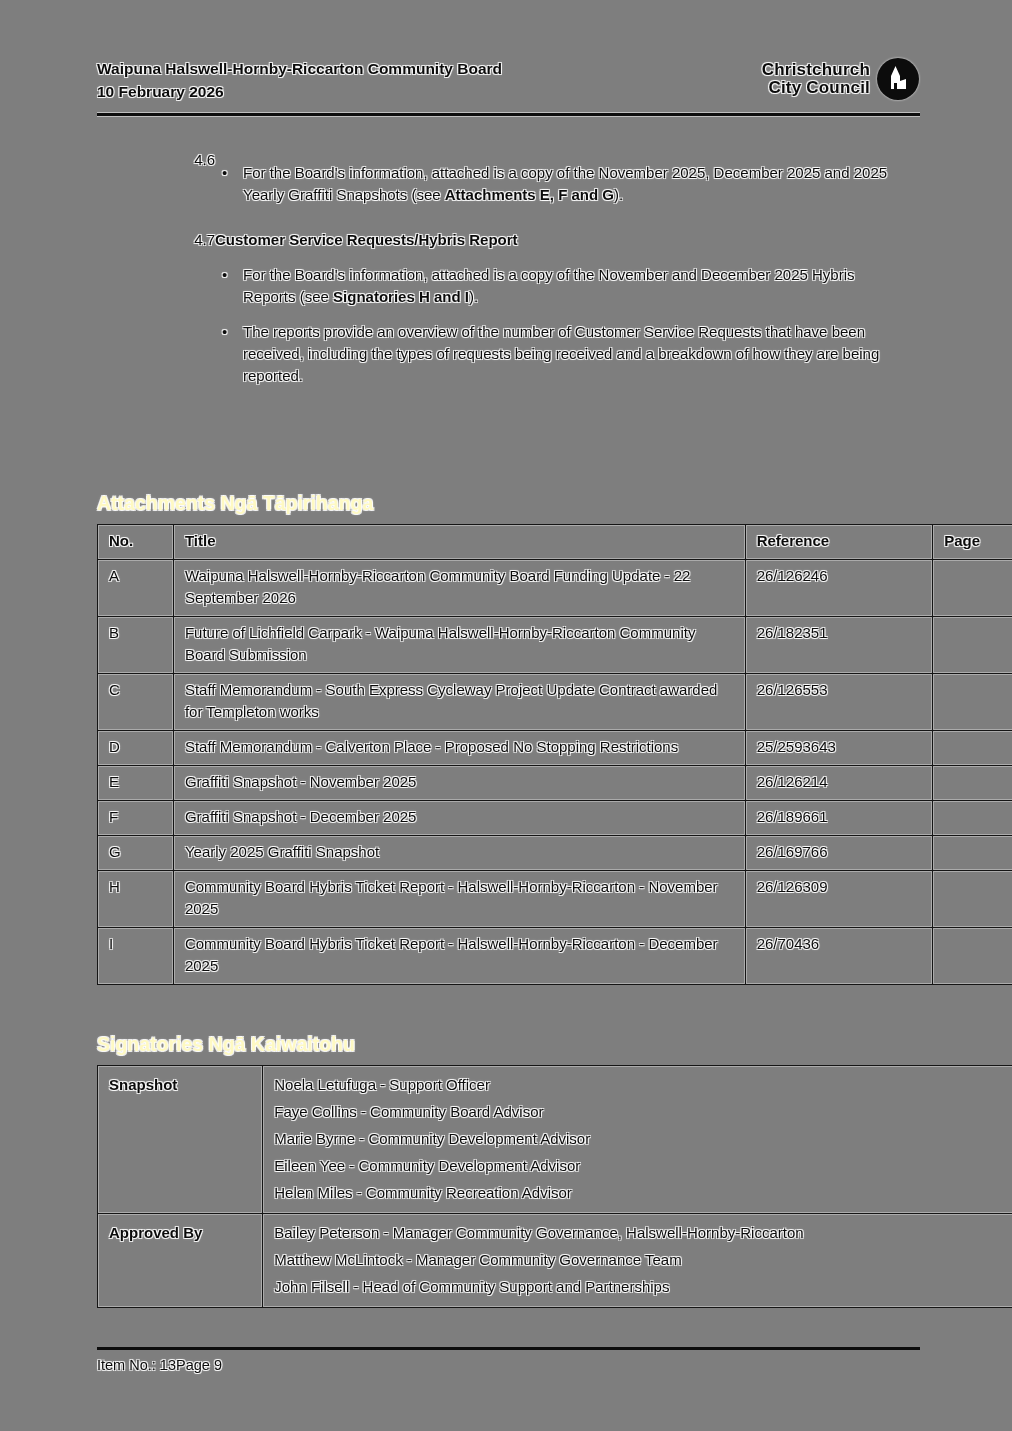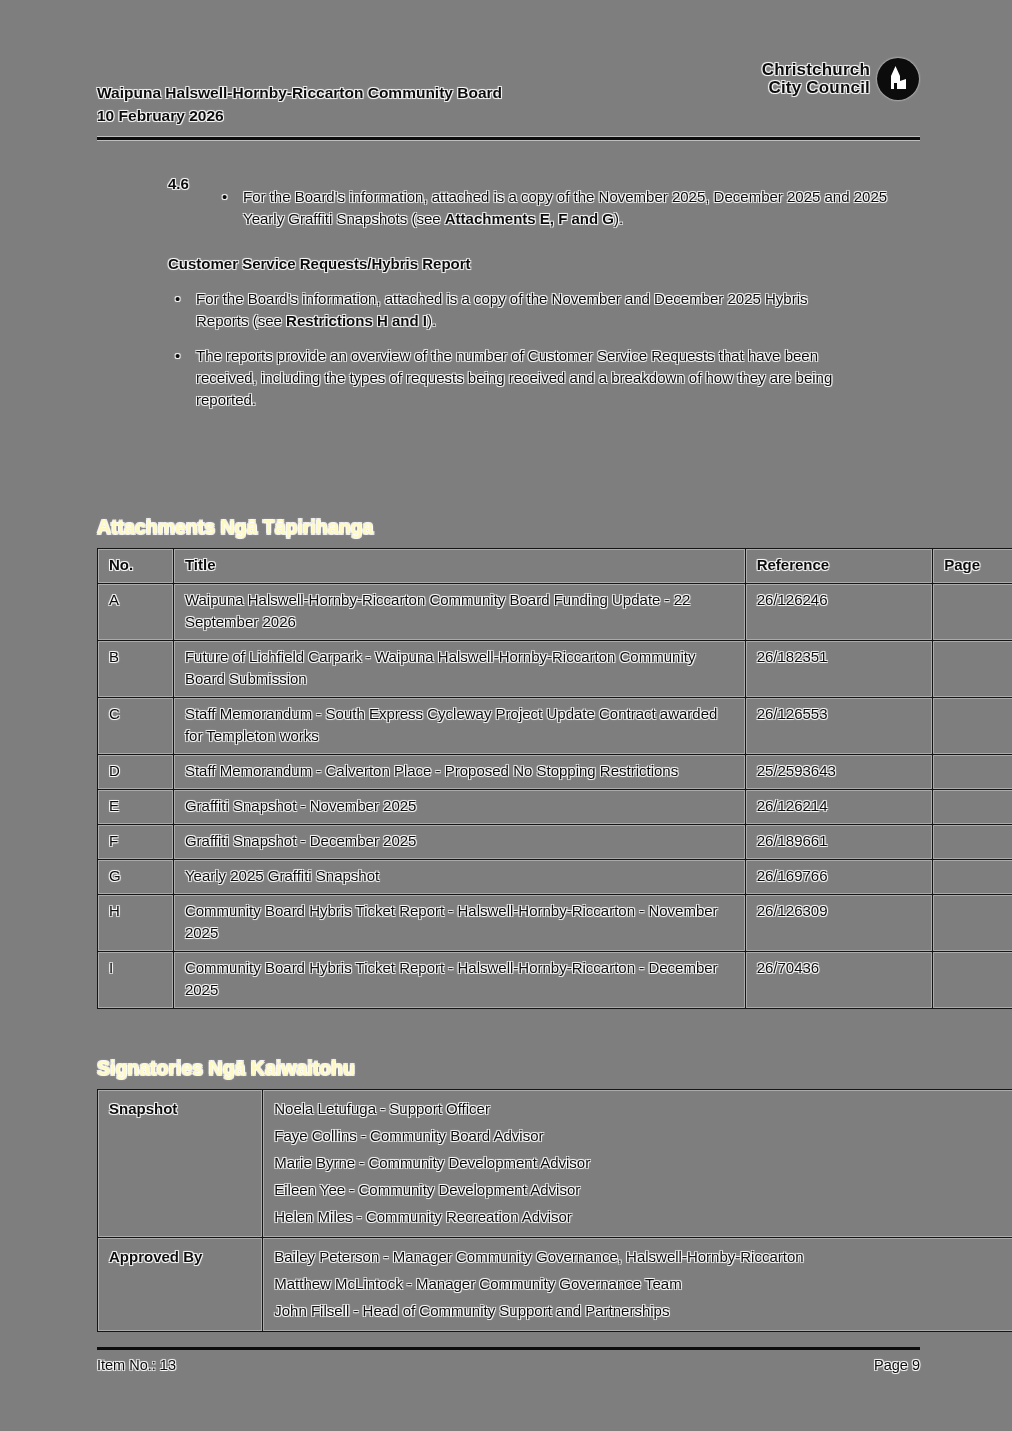--- a/index.html
+++ b/index.html
@@ -13,29 +13,29 @@
     line-height:22px;
     position:relative;
     text-shadow:-1px -1px 0 rgba(255,255,255,.8), 1px -1px 0 rgba(255,255,255,.8),
                 -1px 1px 0 rgba(255,255,255,.8), 1px 1px 0 rgba(255,255,255,.8),
                 0 0 3px rgba(255,255,255,.55);
   }
   .content{ padding:0 92px 0 97px; }
 
   
   .header{ padding-top:57px; display:flex; justify-content:space-between; align-items:flex-start; }
-  .header-titles{ font-weight:bold; font-size:15.5px; line-height:23px;margin-top:24px; }
+  .header-titles{ font-weight:bold; font-size:15.5px; line-height:23px; }
   .logo{ display:flex; align-items:center; gap:6px; }
   .logo-text{ font-weight:bold; font-size:17px; line-height:18px; text-align:right; letter-spacing:.2px; }
   .logo-icon svg{ display:block; filter:drop-shadow(0 0 1px rgba(255,255,255,.8)); }
   .header-rule{ border-top:3px solid #0d0d0d; margin-top:10px; box-shadow:0 1px 0 rgba(255,255,255,.5), 0 -1px 0 rgba(255,255,255,.5); }
 
   
   .section{ display:flex; margin-left:71px; margin-top:33px; }
-  .sec-num{ width:47px; font-weight:bold; flex:none; }
+  .sec-num{ width:47px; font-weight:normal; flex:none;text-align:right; }
   .sec-body{ flex:1; }
   .sec-title{ font-weight:bold; }
   .bullet{ display:flex; margin-top:13px; }
   .bullet-dot{ flex:none; width:21px; margin-left:7px; }
   .bullet-dot::before{ content:"•"; }
   .bullet-text{ flex:1; max-width:665px; }
   .sec-47{ margin-top:23px; }
   b, .bold{ font-weight:bold; }
 
   
@@ -48,21 +48,21 @@
   td,th{ border:1.6px solid #151515; padding:5px 11px 7px 11px; vertical-align:top; text-align:left;
          font-size:15px; line-height:22px;
          box-shadow:inset 0 0 0 1px rgba(255,255,255,.35); }
   th{ font-weight:bold; }
   .sig-table td{ line-height:27px; }
   .sig-label{ font-weight:bold; }
 
   
   .footer{ position:absolute; left:97px; right:92px; top:1347px;
            border-top:3px solid #0d0d0d; padding-top:4px;
-           display:flex; justify-content:space-between; font-size:14.5px; }
+           display:flex; font-size:14.5px; }
 </style>
 </head>
 <body>
 
 <div class="content">
 
   <div class="header">
     <div class="header-titles">
       <div>Waipuna Halswell-Hornby-Riccarton Community Board</div>
       <div>10 February 2026</div>
@@ -87,25 +87,26 @@
     <div class="sec-num">4.6</div>
     <div class="sec-body">
       <div class="bullet">
         <span class="bullet-dot"></span>
         <span class="bullet-text"><span>For the Board's information, attached is a copy of the November 2025, December 2025 and 2025 Yearly Graffiti Snapshots (see </span><span class="bold">Attachments E, F and G</span><span>).</span></span>
       </div>
     </div>
   </div>
 
   <div class="section sec-47">
+    <div class="sec-num">4.7</div>
     <div class="sec-body">
       <div class="sec-title">Customer Service Requests/Hybris Report</div>
       <div class="bullet">
         <span class="bullet-dot"></span>
-        <span class="bullet-text"><span>For the Board's information, attached is a copy of the November and December 2025 Hybris Reports (see </span><span class="bold">Restrictions H and I</span><span>).</span></span>
+        <span class="bullet-text"><span>For the Board's information, attached is a copy of the November and December 2025 Hybris Reports (see </span><span class="bold">Signatories H and I</span><span>).</span></span>
       </div>
       <div class="bullet">
         <span class="bullet-dot"></span>
         <span class="bullet-text"><span>The reports provide an overview of the number of Customer Service Requests that have been received, including the types of requests being received and a breakdown of how they are being reported.</span><span class="bold"></span><span></span></span>
       </div>
     </div>
   </div>
 
   <div class="h2 attach-h2">Attachments Ngā Tāpirihanga</div>
   <table class="attach-table">

